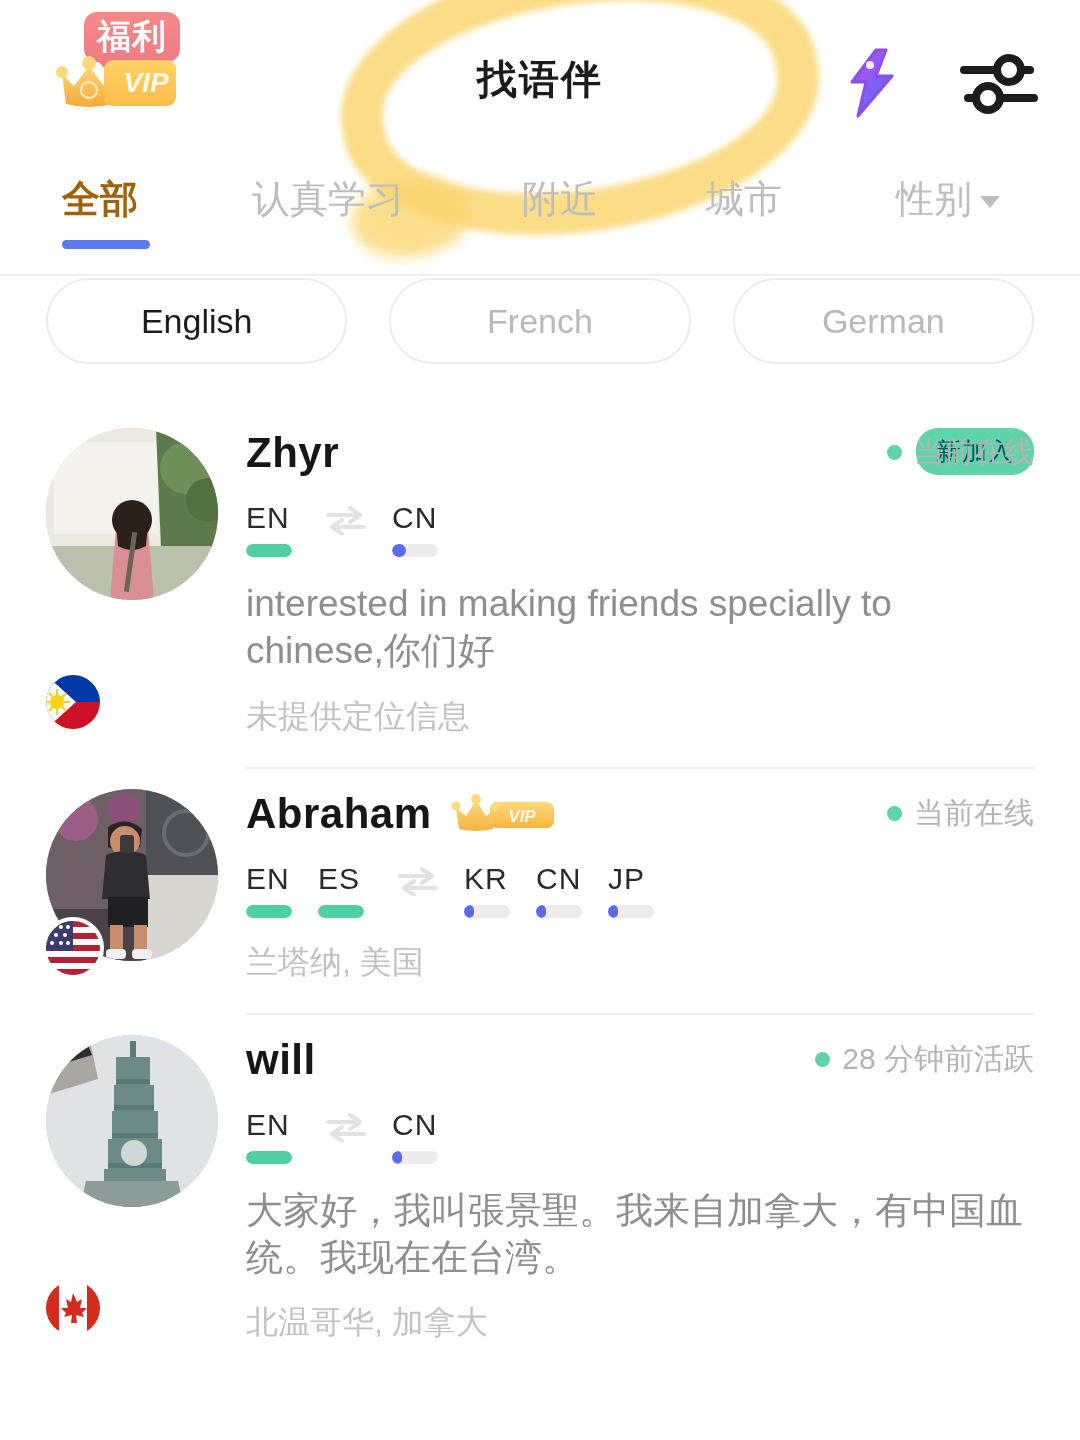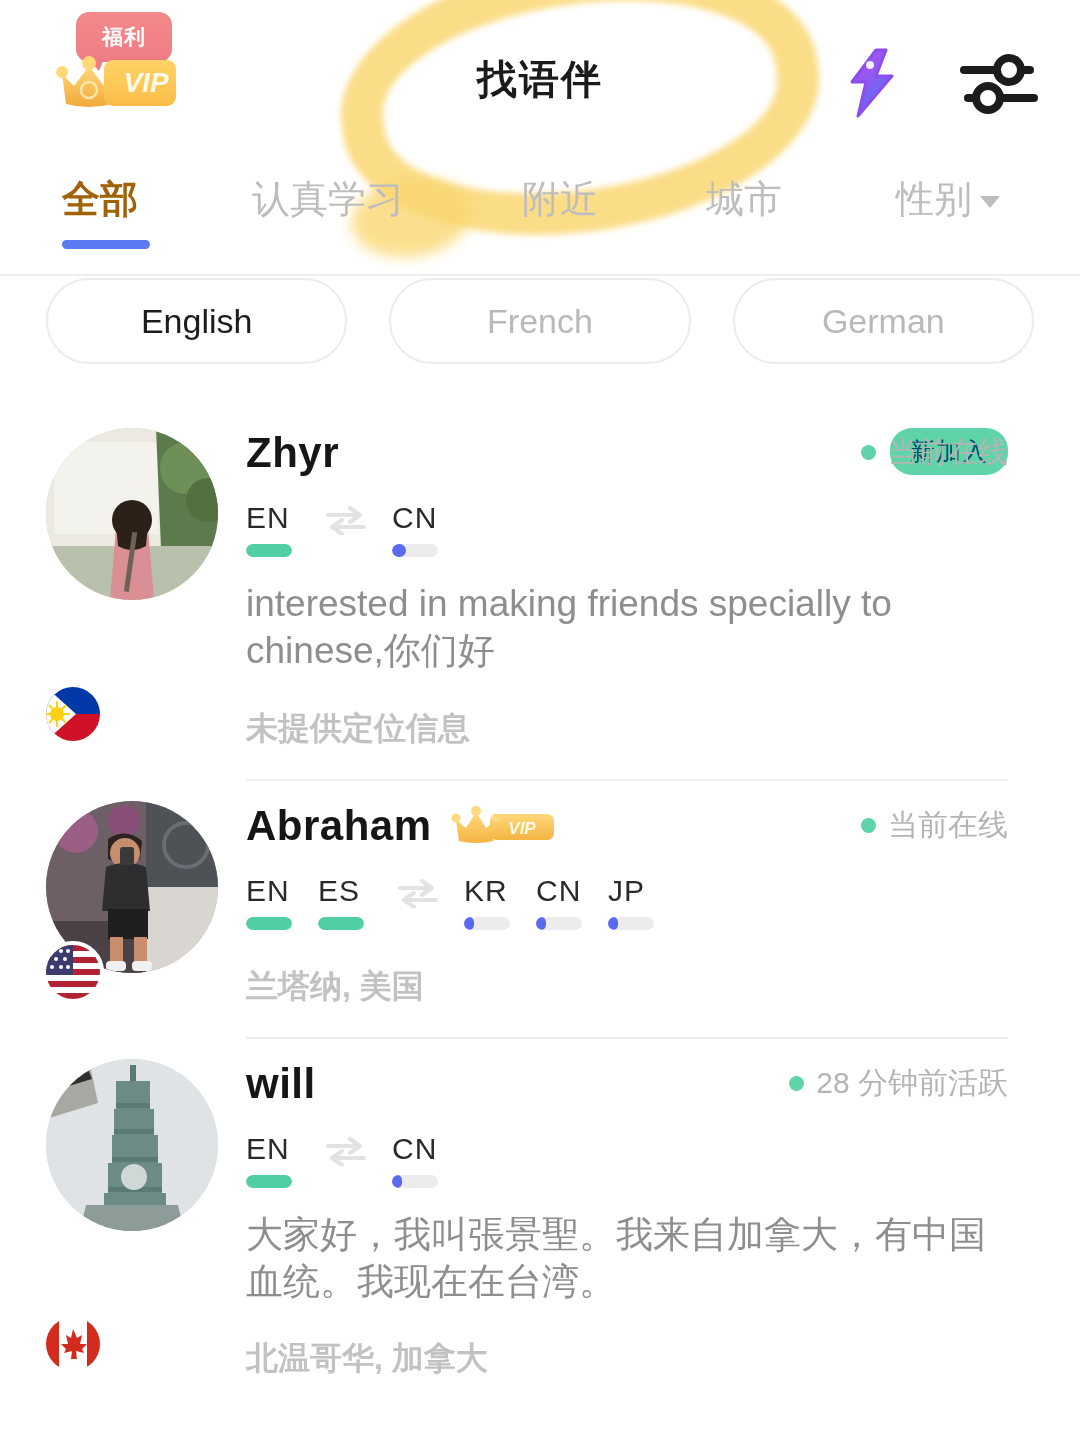--- a/index.html
+++ b/index.html
@@ -25,23 +25,23 @@
     width:120px;height:78px;border-radius:50%;
     background:rgba(250,214,110,.78); filter:blur(6px);
   }
 
   
   .header{ position:relative; height:168px; z-index:8; }
   .vip-chip{
     position:absolute; left:48px; top:12px; width:132px; height:104px;
   }
   .fuli-bubble{
-    position:absolute; left:28px; top:0; width:96px; height:50px;
+    position:absolute; left:36px; top:0; width:96px; height:50px;
     background:linear-gradient(180deg,#f58a8a,#ef7b85);
-    border-radius:13px; color:#fff; font-size:21px; font-weight:700;
+    border-radius:13px; color:#fff; font-size:34px; font-weight:700;
     display:flex; align-items:center; justify-content:center;
     letter-spacing:1px;
   }
   .fuli-bubble:after{
     content:""; position:absolute; left:12px; bottom:-9px;
     border-left:11px solid transparent; border-right:5px solid transparent;
     border-top:12px solid #ef7b85;
   }
   .vip-plate{
     position:absolute; left:56px; top:48px; width:72px; height:46px;
@@ -88,21 +88,21 @@
   .pills{ position:relative; height:130px; padding:0 46px; display:flex; gap:42px; z-index:7; }
   .pill{
     flex:1; height:86px; border:2px solid #ececec; border-radius:43px;
     display:flex; align-items:center; justify-content:center;
     font-size:34px; color:#b9b9b9; background:#fff;
   }
   .pill.selected{ color:#1c1c1c; }
 
   
   .list{ position:relative; z-index:7; }
-  .row{ position:relative; padding:14px 72px 0 46px; }
+  .row{ position:relative; padding:14px 46px 0 46px; }
   .row-inner{ display:flex; }
   .avatar-wrap{ position:relative; width:176px; flex:0 0 176px; padding-top:6px; }
   .avatar{
     width:172px; height:172px; border-radius:50%; overflow:hidden; position:relative;
     background:#dcdcdc;
   }
   .flag{
     position:absolute; left:-4px; bottom:6px; width:62px; height:62px; border-radius:50%;
     border:4px solid #fff; overflow:hidden; background:#fff;
   }
@@ -129,21 +129,21 @@
   .lang{ margin-right:26px; }
   .lang .code{ font-size:30px; color:#2a2a2a; letter-spacing:1px; }
   .bar{ margin-top:9px; width:46px; height:13px; border-radius:7px; background:#ececec; position:relative; overflow:hidden; }
   .bar .fill{ position:absolute; left:0; top:0; height:100%; border-radius:7px; }
   .swap{ margin:0 24px 18px 6px; width:44px; height:30px; }
 
   .bio{
     margin-top:20px; font-size:37px; line-height:1.28; color:#8e8e8e;
     max-width:800px; word-break:break-word;
   }
-  .loc{ margin-top:32px; font-size:32px; color:#c2c2c2;font-weight:bold; }
+  .loc{ margin-top:20px; font-size:32px; color:#c2c2c2; }
   .divider{ margin:28px 0 0 0; height:2px; background:#efefef; margin-left:200px; }
 </style>
 </head>
 <body>
 
 <div id="screen">
 
   <div class="ink-ring"></div>
 
   <div class="header">

